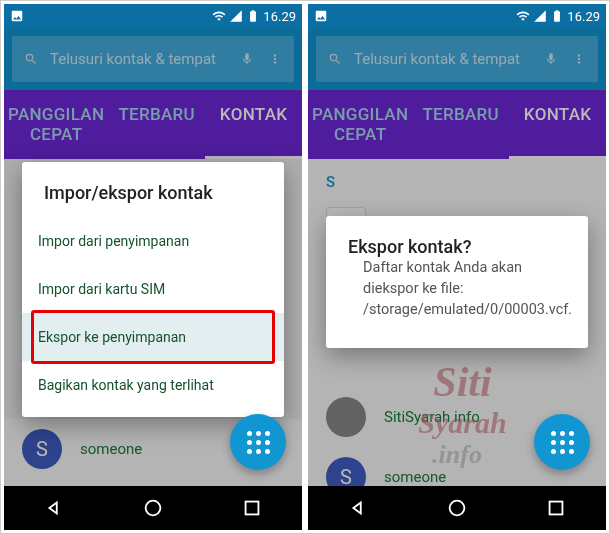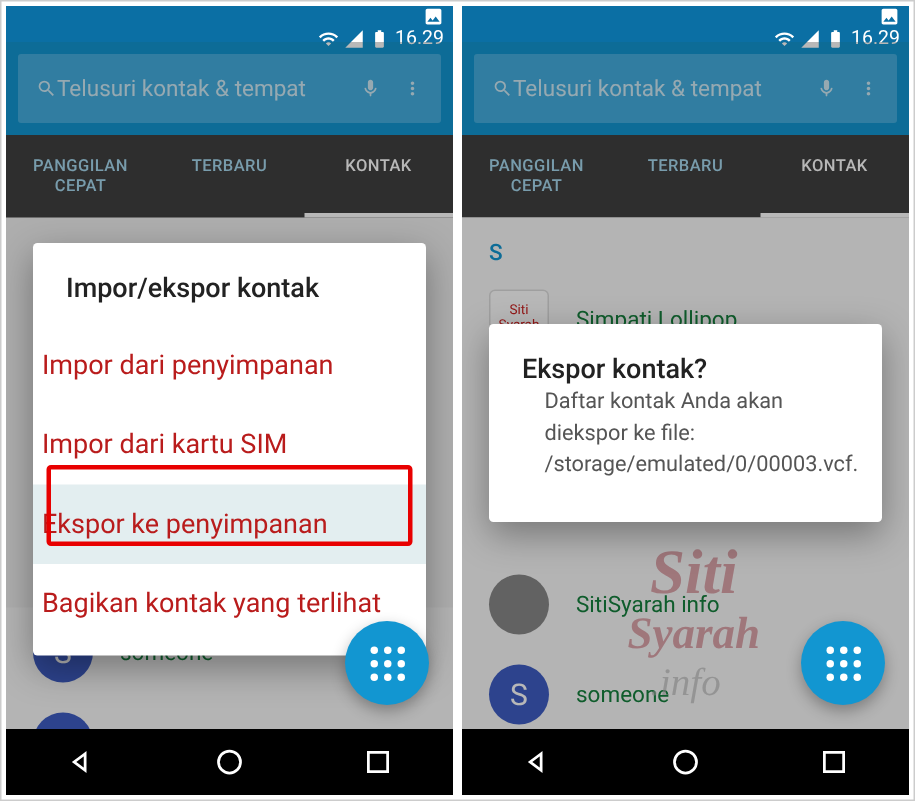--- a/index.html
+++ b/index.html
@@ -1,50 +1,50 @@
 <!DOCTYPE html>
 <html><head>
 <meta charset="utf-8">
 <style>
   * { box-sizing: border-box; margin: 0; padding: 0; font-family: Roboto, Arial, sans-serif; }
   body { background: #fff; width: 610px; height: 534px; overflow: hidden; border: 1px solid #ccc; }
   .container { display: flex; gap: 6px; padding: 3px; }
   .phone { width: 298px; height: 526px; background: #f2f2f2; position: relative; overflow: hidden; }
 
   
-  .status-bar { height: 24px; background: #0b6fa4; color: #fff; display: flex; align-items: flex-end; padding: 0 6px; font-size: 13px; flex-direction: column; }
+  .status-bar { height: 24px; background: #0b6fa4; color: #fff; display: flex; align-items: center; padding: 0 6px; font-size: 13px; }
   .status-left { display: flex; gap: 4px; }
   .status-right { margin-left: auto; display: flex; align-items: center; gap: 3px; }
   .ic { width: 14px; height: 14px; display: inline-block; }
 
   
   .search-area { background: #1296d1; padding: 8px; }
   .search-bar { background: #44aedf; border-radius: 2px; height: 46px; display: flex; align-items: center; padding: 0 12px; color: #d0eaf6; }
-  .search-bar .ph { flex: 1; font-size: 15px; margin-left: 0; }
-
-  
-  .tabs { background: #404040; display: flex; color: #a7d9ef; font-size: 11px; font-weight: 500; letter-spacing: .3px; }
+  .search-bar .ph { flex: 1; font-size: 15px; margin-left: 12px; }
+
+  
+  .tabs { background: #6d28d9; display: flex; color: #a7d9ef; font-size: 17px; font-weight: 500; letter-spacing: .3px; }
   .tab { flex: 1; text-align: center; padding: 14px 4px 12px; border-bottom: 3px solid transparent; }
   .tab.active { color: #fff; border-bottom-color: #fff; }
 
   
   .list-area { background: #fafafa; height: 380px; position: relative; }
   .section-head { padding: 14px 18px 6px; color: #1296d1; font-size: 15px; font-weight: 500; }
   .contact-row { display: flex; align-items: center; padding: 10px 18px; }
   .avatar { width: 40px; height: 40px; border-radius: 50%; background: #3f5ec4; color: #fff; display: flex; align-items: center; justify-content: center; font-size: 20px; margin-right: 18px; }
   .avatar.img { width: 40px; height: 40px; border-radius: 4px; background: #fff; border: 1px solid #ddd; font-size: 9px; color: #c22; text-align: center; line-height: 1.1; display: flex; align-items: center; justify-content: center; }
   .contact-name { font-size: 15px; color: #15803d; }
 
   
   .scrim { position: absolute; inset: 0; background: rgba(0,0,0,.28); }
 
   
   .dialog { position: absolute; left: 18px; right: 18px; top: 158px; background: #fff; border-radius: 3px; box-shadow: 0 8px 24px rgba(0,0,0,.35); padding-bottom: 8px; }
   .dialog-title { font-size: 18px; font-weight: 500; color: #222; padding: 20px 22px 14px; }
-  .dialog-item { padding: 16px 6px; font-size: 18px; color: #b91c1c; }
+  .dialog-item { padding: 16px 16px; font-size: 14px; color: #14532d; }
   .dialog-item.sel { background: #e3eef0; }
   .hl-box { position: absolute; border: 3px solid #e80000; border-radius: 3px; pointer-events: none; }
 
   
   .dialog2 { position: absolute; left: 18px; right: 18px; top: 212px; background: #fff; border-radius: 3px; box-shadow: 0 8px 24px rgba(0,0,0,.35); padding: 20px 22px 10px; }
   .dialog2-title { font-size: 18px; font-weight: 500; color: #222; }
   .dialog2-msg { font-size: 14.5px; color: #555; line-height: 1.45; margin-bottom: 18px; margin-left: 15px; }
   .dialog2-actions { display: flex; justify-content: flex-end; gap: 12px; }
   .dlg-btn { color: #009688; font-weight: 500; font-size: 14px; padding: 8px 10px; letter-spacing: .3px; }
 
@@ -54,21 +54,21 @@
   .dialpad span { width: 5px; height: 5px; background: #fff; border-radius: 50%; }
 
   
   .nav-bar { position: absolute; bottom: 0; left: 0; right: 0; height: 44px; background: #000; display: flex; align-items: center; justify-content: space-around; }
   .nav-ic { width: 22px; height: 22px; }
 
   
   .watermark { position: absolute; bottom: 60px; left: 50%; transform: translateX(-50%); pointer-events: none; opacity: .6; text-align: center; }
   .wm-heart { color: #d43c4a; font-size: 46px; position: relative; left: -30px; }
   .wm-txt1 { font-family: Georgia, serif; font-style: italic; font-size: 42px; color: #ca6d78; font-weight: bold; margin-left: 11px; }
-  .wm-txt2 { font-family: Georgia, serif; font-style: italic; font-size: 26px; color: #b2b2b2; font-weight: normal; }
+  .wm-txt2 { font-family: Georgia, serif; font-style: italic; font-size: 26px; color: #b2b2b2; font-weight: bold; }
 </style>
 </head>
 <body>
 
 <div class="container">
 
   <div class="phone">
 
     <div class="status-bar">
       <div class="status-left">

